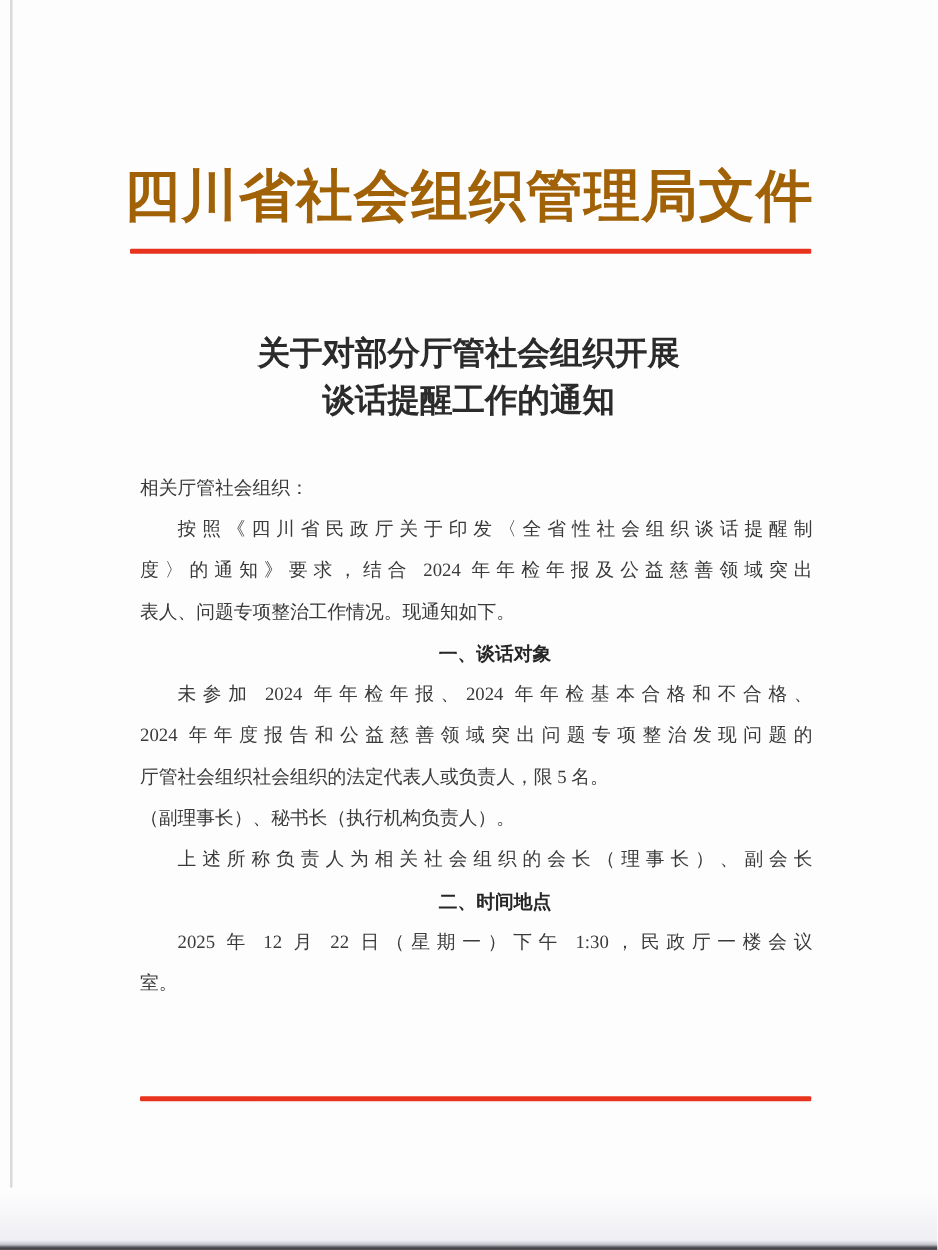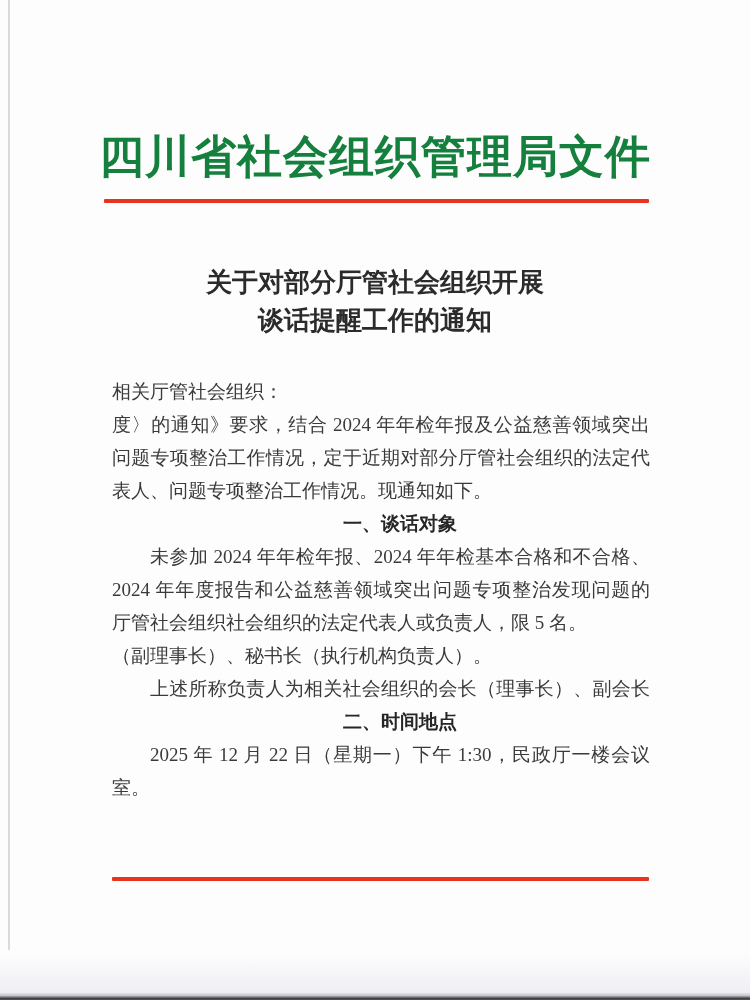--- a/index.html
+++ b/index.html
@@ -25,21 +25,21 @@
   
   .agency-header {
     position: absolute;
     top: 124px; left: 0;
     width: 750px;
     text-align: center;
     font-size: 45px;
     font-weight: bold;
     line-height: 66px;
     letter-spacing: 1px;
-    color: #15803d;
+    color: #a16207;
     white-space: nowrap;
   }
   .rule-top {
     position: absolute;
     top: 199px; left: 104px;
     width: 545px; height: 4px;
     background: #e8331e;
     border-radius: 1px;
   }
   .doc-title {
@@ -49,21 +49,21 @@
     text-align: center;
     font-size: 26px;
     font-weight: bold;
     color: #2b2b2b;
     line-height: 38px;
   }
   .body-text {
     position: absolute;
     top: 375px; left: 112px;
     width: 538px;
-    font-size: 19px;
+    font-size: 15px;
     color: #3a3a3a;
   }
   .line {
     height: 33px;
     line-height: 33px;
     overflow: hidden;
   }
   .indent { text-indent: 2em; text-align: center; }
   .fill {
     text-align: justify;
@@ -106,22 +106,22 @@
 
   <div class="rule-top"></div>
 
   <div class="doc-title">
     <div>关于对部分厅管社会组织开展</div>
     <div>谈话提醒工作的通知</div>
   </div>
 
   <div class="body-text">
     <div class="line">相关厅管社会组织：</div>
+    <div class="line indent fill">按照《四川省民政厅关于印发〈全省性社会组织谈话提醒制</div>
     <div class="line fill">度〉的通知》要求，结合 2024 年年检年报及公益慈善领域突出</div>
-    <div class="line fill">问题专项整治工作情况，定于近期对部分厅管社会组织的法定代</div>
     <div class="line">表人、问题专项整治工作情况。现通知如下。</div>
     <div class="line indent heading">一、谈话对象</div>
     <div class="line indent fill">未参加 2024 年年检年报、2024 年年检基本合格和不合格、</div>
     <div class="line fill">2024 年年度报告和公益慈善领域突出问题专项整治发现问题的</div>
     <div class="line">厅管社会组织社会组织的法定代表人或负责人，限 5 名。</div>
     <div class="line">（副理事长）、秘书长（执行机构负责人）。</div>
     <div class="line indent fill">上述所称负责人为相关社会组织的会长（理事长）、副会长</div>
     <div class="line indent heading">二、时间地点</div>
     <div class="line indent fill">2025 年 12 月 22 日（星期一）下午 1:30，民政厅一楼会议</div>
     <div class="line">室。</div>

